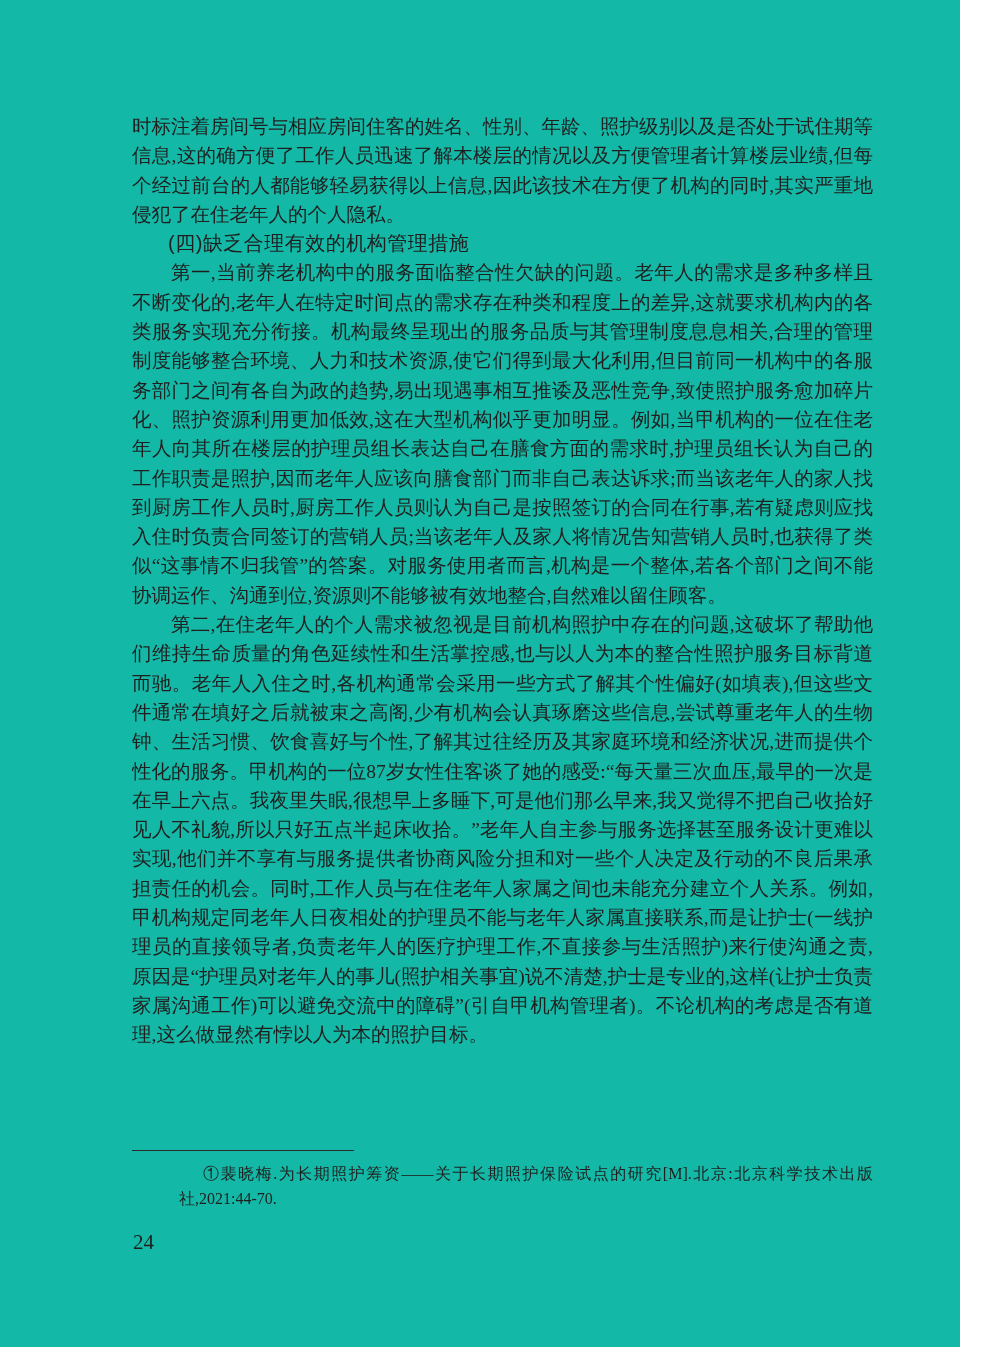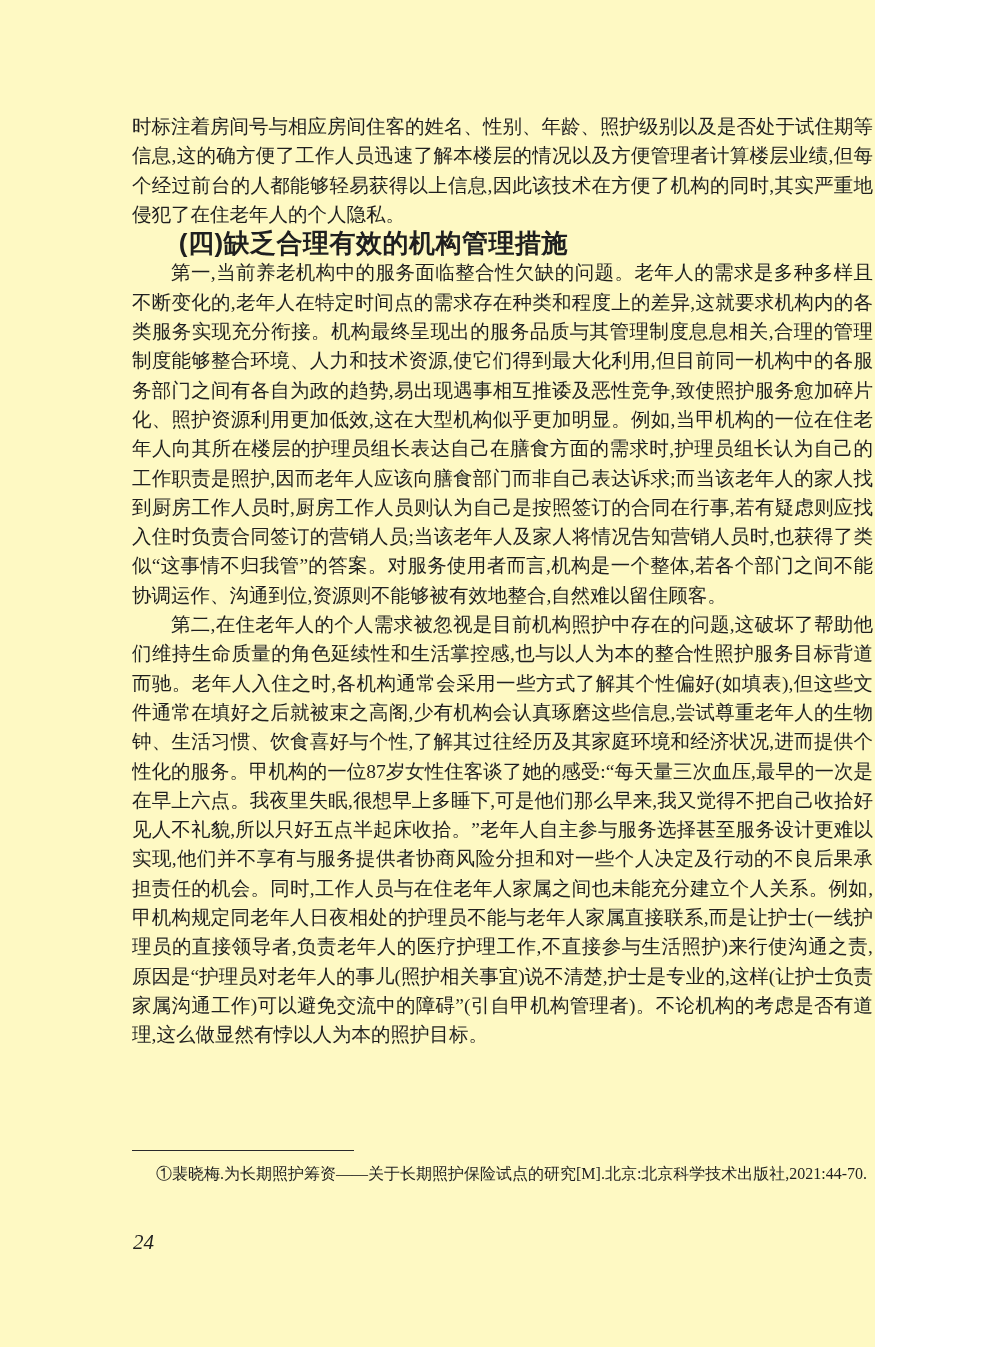--- a/index.html
+++ b/index.html
@@ -1,68 +1,67 @@
 <!DOCTYPE html>
 <html><head>
 <meta charset="utf-8">
 <style>
   * { margin: 0; padding: 0; box-sizing: border-box; }
   html, body { background: #ffffff; }
   .page {
     position: relative;
-    width: 875px;
+    width: 960px;
     height: 1347px;
-    background: #fef9c3;
+    background: #14b8a6;
     color: #1f1f1f;
     font-family: "Liberation Serif", "DejaVu Serif", serif;
     overflow: hidden;
   }
   .text-column {
     position: absolute;
     left: 132px;
     top: 112px;
     width: 741px;
     height: 1040px;
     overflow: hidden;
     font-size: 19.5px;
     line-height: 29.3px;
     text-align: justify;
   }
   .para { text-indent: 2em; }
   .para.no-indent { text-indent: 0; }
   .section-heading {
     text-indent: 1.8em;
-    font-weight: bold;
-    font-size: 26px;
+    font-weight: normal;
+    font-size: 20px;
     font-family: "Liberation Sans", "DejaVu Sans", sans-serif;
     letter-spacing: 0.5px;
   }
   .footnote-block {
     position: absolute;
     left: 132px;
     top: 1150px;
     width: 741px;
     font-size: 16px;
     line-height: 25px;
     text-align: justify;
   }
   .footnote-separator {
     border: none;
     border-top: 1.5px solid #2a2a2a;
     width: 222px;
     margin: 0 0 10px 0;
   }
-  .footnote-item { text-indent: 1.5em; }
+  .footnote-item { text-indent: 1.5em; margin-left: 47px; }
   .page-number {
     position: absolute;
     left: 133px;
     top: 1230px;
     font-size: 21px;
     color: #1f1f1f;
-    font-style: italic;
   }
 </style>
 </head>
 <body>
 
 <div class="page">
 
   <div class="text-column">
     <p class="para no-indent">时标注着房间号与相应房间住客的姓名、性别、年龄、照护级别以及是否处于试住期等信息,这的确方便了工作人员迅速了解本楼层的情况以及方便管理者计算楼层业绩,但每个经过前台的人都能够轻易获得以上信息,因此该技术在方便了机构的同时,其实严重地侵犯了在住老年人的个人隐私。</p>
     <h3 class="section-heading">(四)缺乏合理有效的机构管理措施</h3>

